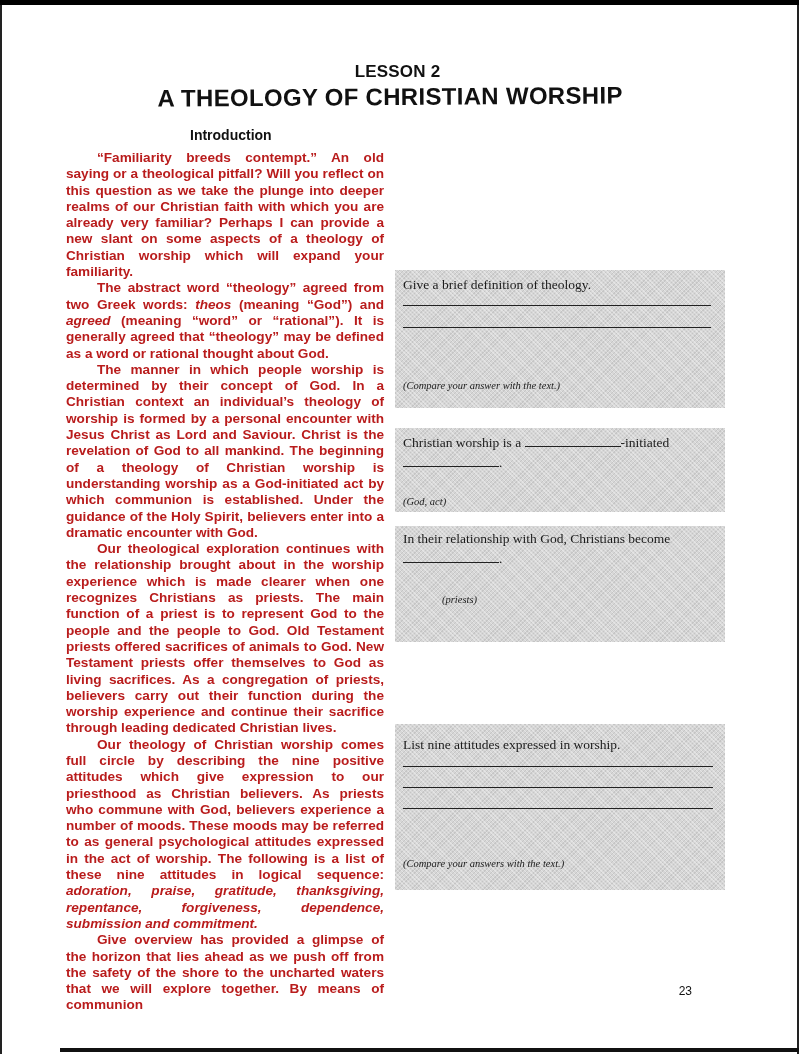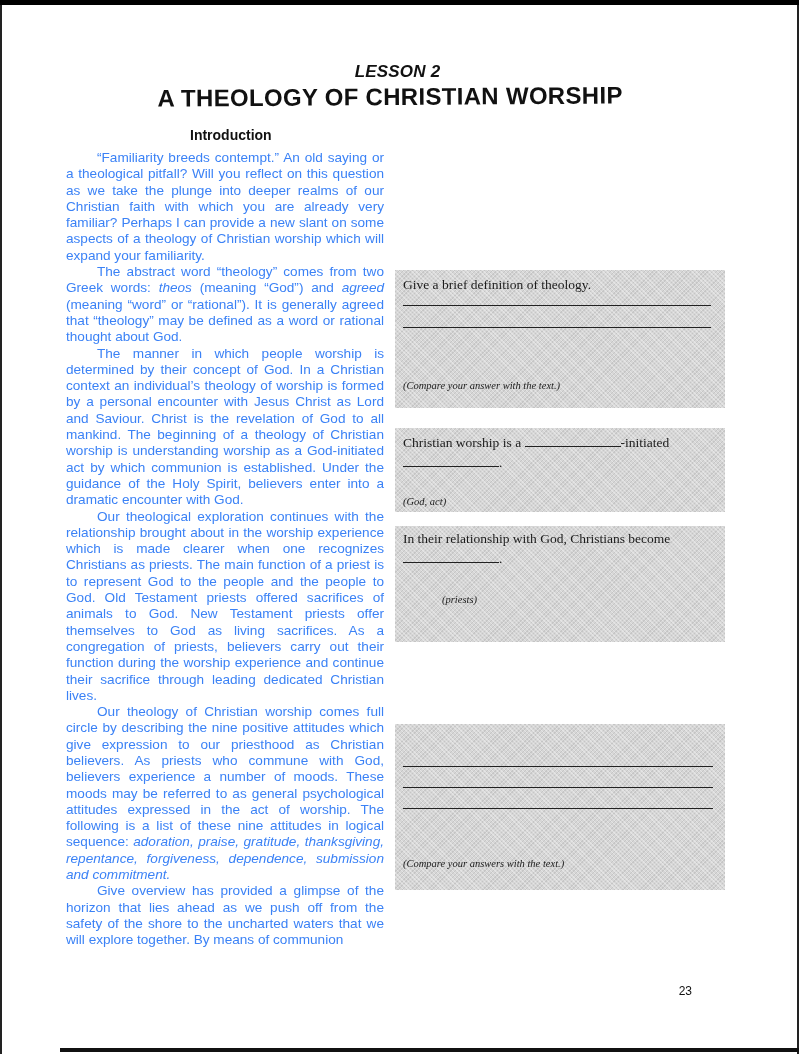--- a/index.html
+++ b/index.html
@@ -8,35 +8,36 @@
       background: #ffffff; color: #111;
       font-family: "Liberation Sans", sans-serif;
     }
     .scan-top { position: absolute; left: 0; top: 0; width: 799px; height: 5px; background: #000; }
     .scan-left { position: absolute; left: 0; top: 5px; width: 2px; height: 1049px; background: #222; }
     .scan-right { position: absolute; right: 0; top: 5px; width: 2px; height: 1049px; background: #222; }
     .scan-bottom { position: absolute; left: 60px; top: 1048px; width: 739px; height: 4px; background: #111; }
 
     .lesson-label {
       position: absolute; left: 0; width: 795px; top: 62px; text-align: center;
-      font-weight: bold; font-size: 17px; letter-spacing: 0.2px; font-style: italic;
+      font-weight: bold; font-size: 17px; letter-spacing: 0.2px;
     }
     .lesson-title {
       position: absolute; left: 150px; top: 83px; width: 480px; text-align: center;
       font-weight: bold; font-size: 24px; letter-spacing: 0.3px;
       transform: rotate(-0.4deg);
     }
     .section-heading {
       position: absolute; left: 190px; top: 127px;
       font-weight: bold; font-size: 14px;
     }
     .body-text {
       position: absolute; left: 66px; top: 150px; width: 318px;
       font-size: 13.6px; line-height: 16.3px; text-align: justify;
-      color: #3b82f6;
+      color: #b91c1c;
+      font-weight: bold;
     }
     .body-text p { margin: 0; text-indent: 31px; }
     .body-text em { font-style: italic; }
 
     .box {
       position: absolute; left: 395px; width: 330px;
       background-color: #d6d6d6;
       background-image:
         repeating-linear-gradient(45deg, rgba(255,255,255,0.35) 0 1px, transparent 1px 3px),
         repeating-linear-gradient(-45deg, rgba(0,0,0,0.08) 0 1px, transparent 1px 3px);
@@ -59,21 +60,21 @@
 <div class="scan-left"></div>
 <div class="scan-right"></div>
 <div class="scan-bottom"></div>
 
 <div class="lesson-label">LESSON 2</div>
 <div class="lesson-title">A THEOLOGY OF CHRISTIAN WORSHIP</div>
 <div class="section-heading">Introduction</div>
 
 <div class="body-text">
   <p>“Familiarity breeds contempt.” An old saying or a theological pitfall? Will you reflect on this question as we take the plunge into deeper realms of our Christian faith with which you are already very familiar? Perhaps I can provide a new slant on some aspects of a theology of Christian worship which will expand your familiarity.</p>
-  <p><span>The abstract word “theology” comes from two Greek words: </span><em>theos</em><span> (meaning “God”) and </span><em>agreed</em><span> (meaning “word” or “rational”). It is generally agreed that “theology” may be defined as a word or rational thought about God.</span></p>
+  <p><span>The abstract word “theology” agreed from two Greek words: </span><em>theos</em><span> (meaning “God”) and </span><em>agreed</em><span> (meaning “word” or “rational”). It is generally agreed that “theology” may be defined as a word or rational thought about God.</span></p>
   <p>The manner in which people worship is determined by their concept of God. In a Christian context an individual’s theology of worship is formed by a personal encounter with Jesus Christ as Lord and Saviour. Christ is the revelation of God to all mankind. The beginning of a theology of Christian worship is understanding worship as a God-initiated act by which communion is established. Under the guidance of the Holy Spirit, believers enter into a dramatic encounter with God.</p>
   <p>Our theological exploration continues with the relationship brought about in the worship experience which is made clearer when one recognizes Christians as priests. The main function of a priest is to represent God to the people and the people to God. Old Testament priests offered sacrifices of animals to God. New Testament priests offer themselves to God as living sacrifices. As a congregation of priests, believers carry out their function during the worship experience and continue their sacrifice through leading dedicated Christian lives.</p>
   <p><span>Our theology of Christian worship comes full circle by describing the nine positive attitudes which give expression to our priesthood as Christian believers. As priests who commune with God, believers experience a number of moods. These moods may be referred to as general psychological attitudes expressed in the act of worship. The following is a list of these nine attitudes in logical sequence: </span><em>adoration, praise, gratitude, thanksgiving, repentance, forgiveness, dependence, submission and commitment.</em></p>
   <p>Give overview has provided a glimpse of the horizon that lies ahead as we push off from the safety of the shore to the uncharted waters that we will explore together. By means of communion</p>
 </div>
 
 <div class="box" style="top:270px; height:138px;text-align:right;">
   <div class="prompt" style="top:7px;">Give a brief definition of theology.</div>
   <div class="line" style="top:35px; width:308px;"></div>
   <div class="line" style="top:57px; width:308px;"></div>
@@ -92,19 +93,20 @@
 
 <div class="box" style="top:526px; height:116px;">
   <div class="prompt" style="top:5px;">In their relationship with God, Christians become</div>
   <div class="prompt" style="top:25px;">
     <span class="blank-inline"></span><span>.</span>
   </div>
   <div class="answer" style="top:68px;padding-left:39px;">(priests)</div>
 </div>
 
 <div class="box" style="top:724px; height:166px;">
+  <div class="prompt" style="top:13px;">List nine attitudes expressed in worship.</div>
   <div class="line" style="top:42px; width:310px;"></div>
   <div class="line" style="top:63px; width:310px;"></div>
   <div class="line" style="top:84px; width:310px;"></div>
   <div class="answer" style="top:134px;">(Compare your answers with the text.)</div>
 </div>
 
 <div class="page-number">23</div>
 
 </body></html>

